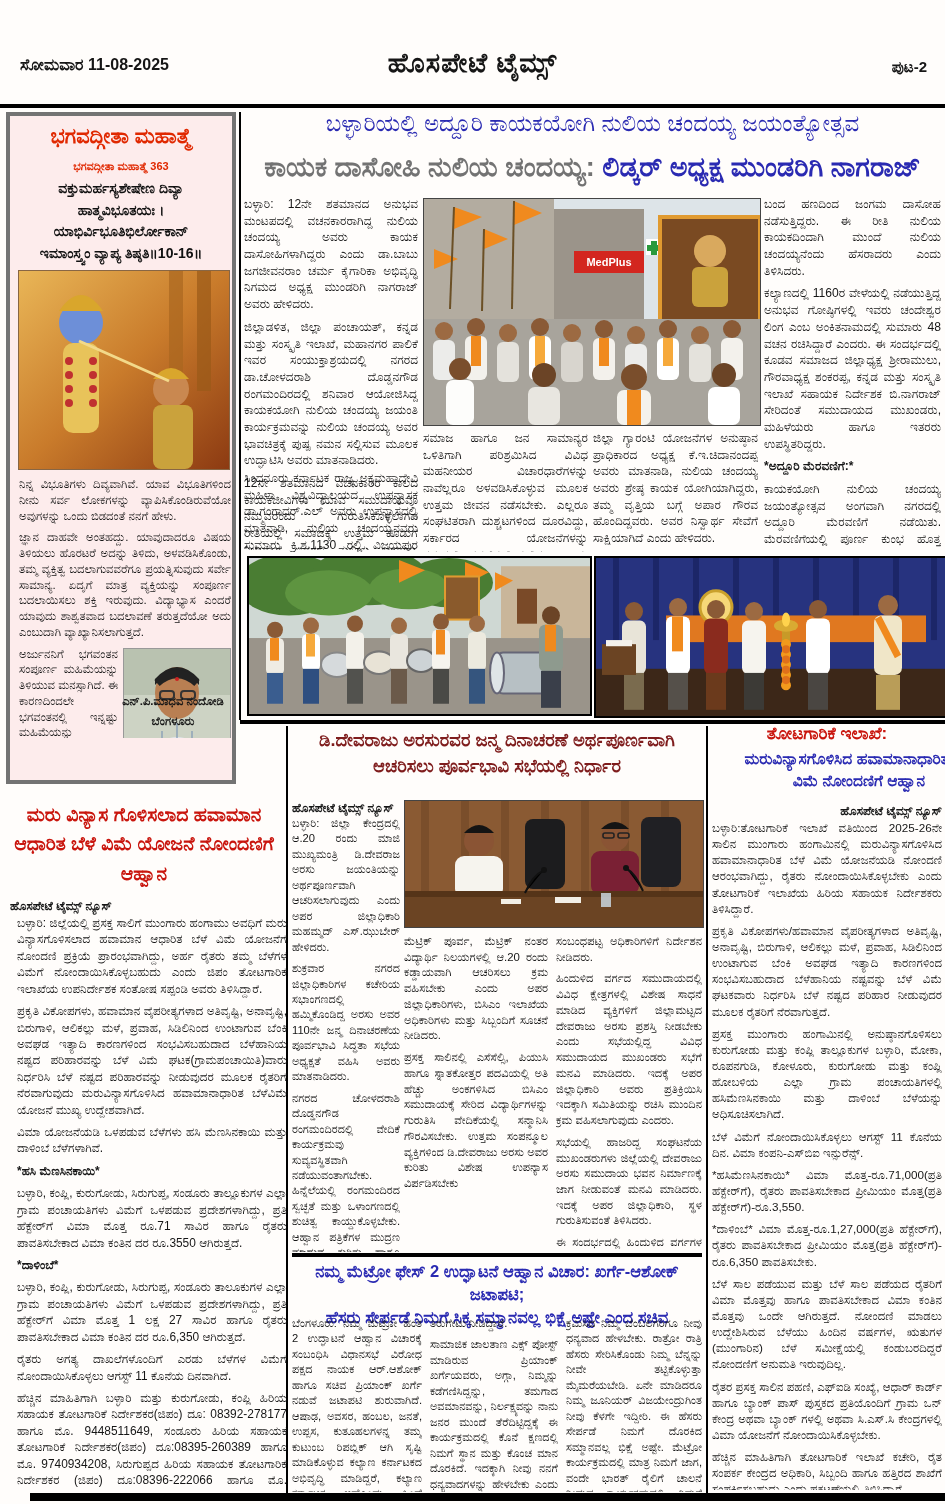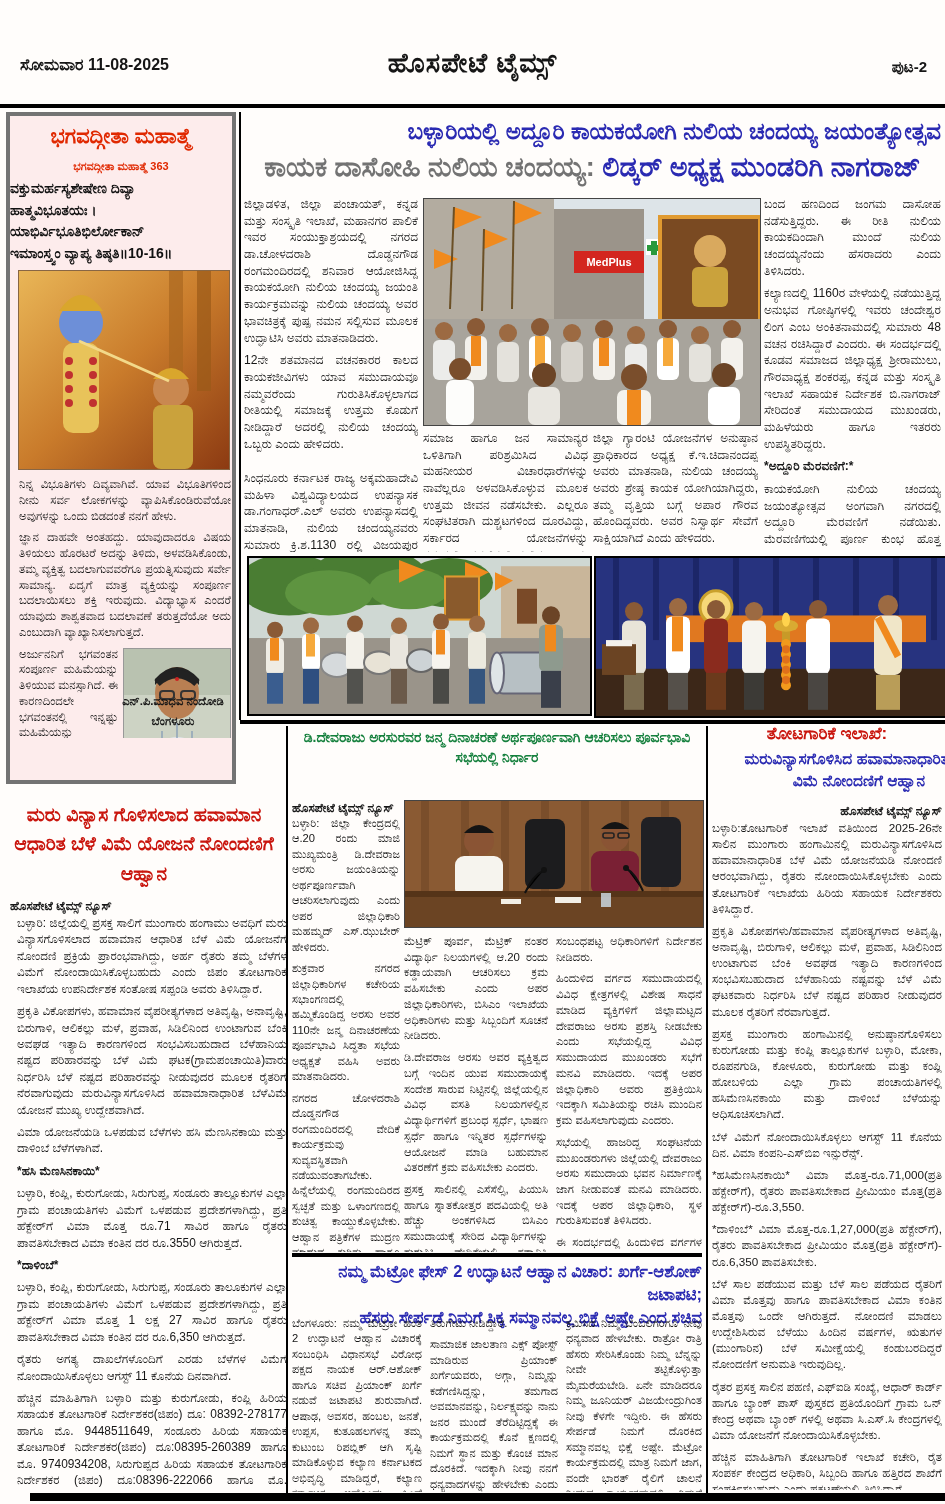--- a/index.html
+++ b/index.html
@@ -18,51 +18,51 @@
   .v1{left:239px;top:112px;width:2px;height:608px;background:#000;}
   .v2{left:286px;top:726px;width:2px;height:768px;background:#000;}
   .v3{left:706px;top:726px;width:2px;height:768px;background:#000;}
   .rule-mid{left:240px;top:720px;width:705px;height:4px;background:#000;}
   .rule-metro{left:292px;top:1253px;width:410px;height:4px;background:#000;}
   .bottom-bar{left:30px;top:1493px;width:915px;height:8px;background:#000;}
   
   .gita{left:6px;top:112px;width:230px;height:672px;background:#fdecec;border:4px solid #737373;box-sizing:border-box;}
   .gita-title{position:absolute;left:0;top:8px;width:100%;text-align:center;font-size:21px;font-weight:bold;color:#e02800;}
   .gita-issue{position:absolute;left:0;top:44px;width:100%;text-align:center;font-size:11px;font-weight:bold;color:#e02800;}
-  .shloka{position:absolute;left:0;top:62px;width:100%;text-align:left;font-size:14px;font-weight:bold;line-height:1.55;color:#111;}
+  .shloka{position:absolute;left:0;top:62px;width:100%;text-align:center;font-size:14px;font-weight:bold;line-height:1.55;color:#111;}
   .gita-img{position:absolute;left:8px;top:154px;width:210px;height:198px;border:1px solid #864;}
   .gita-body{position:absolute;left:9px;top:360px;width:212px;height:262px;font-size:11.6px;line-height:1.36;overflow:hidden;}
   .author-float{float:right;width:106px;height:110px;margin:2px 0 2px 5px;border:1px solid #999;}
   .gita-author{position:absolute;left:100px;top:576px;width:126px;text-align:center;font-weight:bold;font-size:11.5px;line-height:1.7;}
   
-  .lead-kicker{left:244px;top:118px;width:697px;text-align:right;font-size:23px;font-weight:bold;color:#2a2ab2;}
+  .lead-kicker{left:244px;top:110px;width:697px;text-align:center;font-size:23px;font-weight:normal;color:#2a2ab2;}
   .lead-head{left:244px;top:152px;width:697px;text-align:center;font-size:27px;font-weight:bold;}
   .red{color:#737373;} .blue{color:#2a2ab2;}
   .lead-c1{left:244px;top:196px;width:174px;height:354px;font-size:12.1px;}
   .lead-c2{left:423px;top:430px;width:165px;height:122px;font-size:12.1px;}
   .lead-c3{left:593px;top:430px;width:165px;height:120px;font-size:12.1px;}
   .lead-r{left:764px;top:196px;width:177px;height:356px;font-size:12.1px;}
   .subhead{font-weight:bold;}
   .photo1{left:423px;top:198px;width:336px;height:226px;border:1px solid #444;}
   .photo2{left:247px;top:556px;width:341px;height:156px;border:2px solid #000;}
   .photo3{left:594px;top:556px;width:349px;height:158px;border:2px solid #000;}
   
   .la-head{left:8px;top:800px;width:272px;text-align:center;font-size:19px;font-weight:bold;color:#c9150d;line-height:1.55;}
   .byline{font-size:12px;font-weight:bold;}
   .la-byline{left:10px;top:899px;}
   .la-body{left:17px;top:915px;width:270px;height:574px;font-size:11.9px;}
   
-  .da-head{left:292px;top:727px;width:410px;text-align:center;font-size:14px;font-weight:bold;color:#15803d;line-height:1.45;}
+  .da-head{left:292px;top:727px;width:410px;text-align:center;font-size:18px;font-weight:bold;color:#7f1d1d;line-height:1.45;}
   .da-byline{left:292px;top:801px;}
   .da-c1{left:292px;top:816px;width:108px;height:436px;font-size:11.2px;}
   .photo4{left:404px;top:800px;width:298px;height:126px;border:1px solid #444;}
   .da-c2{left:404px;top:934px;width:144px;height:318px;font-size:11.4px;}
   .da-c3{left:556px;top:934px;width:146px;height:318px;font-size:11.4px;}
   
-  .me-head{left:292px;top:1260px;width:410px;text-align:right;font-size:16.5px;font-weight:bold;color:#2a2ab2;line-height:1.4;}
+  .me-head{left:292px;top:1260px;width:410px;text-align:center;font-size:16.5px;font-weight:bold;color:#2a2ab2;line-height:1.4;}
   .me-c1{left:292px;top:1316px;width:130px;height:176px;font-size:11.2px;}
   .me-c2{left:430px;top:1316px;width:128px;height:176px;font-size:11.2px;}
   .me-c3{left:566px;top:1316px;width:136px;height:176px;font-size:11.2px;}
   
   .ra-head1{left:712px;top:724px;width:230px;text-align:center;font-size:17px;font-weight:bold;color:#c9150d;}
   .ra-head2{left:744px;top:748px;width:230px;text-align:center;font-size:15.5px;font-weight:bold;color:#2a2ab2;line-height:1.45;}
   .ra-byline{left:712px;top:804px;width:230px;text-align:right;}
   .ra-body{left:712px;top:820px;width:230px;height:670px;font-size:11.7px;}
 </style>
 </head>
@@ -150,20 +150,21 @@
       <div>ಬೆಂಗಳೂರು</div>
     </div>
   </aside>
 
   <div class="abs lead-kicker">ಬಳ್ಳಾರಿಯಲ್ಲಿ ಅದ್ದೂರಿ ಕಾಯಕಯೋಗಿ ನುಲಿಯ ಚಂದಯ್ಯ ಜಯಂತ್ಯೋತ್ಸವ</div>
   <div class="abs lead-head">
     <span class="red">ಕಾಯಕ ದಾಸೋಹಿ ನುಲಿಯ ಚಂದಯ್ಯ:</span><span class="blue"> ಲಿಡ್ಕರ್ ಅಧ್ಯಕ್ಷ ಮುಂಡರಿಗಿ ನಾಗರಾಜ್</span>
   </div>
 
   <div class="abs col lead-c1">
+    <p>ಬಳ್ಳಾರಿ: 12ನೇ ಶತಮಾನದ ಅನುಭವ ಮಂಟಪದಲ್ಲಿ ವಚನಕಾರರಾಗಿದ್ದ ನುಲಿಯ ಚಂದಯ್ಯ ಅವರು ಕಾಯಕ ದಾಸೋಹಿಗಳಾಗಿದ್ದರು ಎಂದು ಡಾ.ಬಾಬು ಜಗಜೀವನರಾಂ ಚರ್ಮ ಕೈಗಾರಿಕಾ ಅಭಿವೃದ್ಧಿ ನಿಗಮದ ಅಧ್ಯಕ್ಷ ಮುಂಡರಿಗಿ ನಾಗರಾಜ್ ಅವರು ಹೇಳಿದರು.</p>
     <p>ಜಿಲ್ಲಾಡಳಿತ, ಜಿಲ್ಲಾ ಪಂಚಾಯತ್, ಕನ್ನಡ ಮತ್ತು ಸಂಸ್ಕೃತಿ ಇಲಾಖೆ, ಮಹಾನಗರ ಪಾಲಿಕೆ ಇವರ ಸಂಯುಕ್ತಾಶ್ರಯದಲ್ಲಿ ನಗರದ ಡಾ.ಚೋಳದರಾಶಿ ದೊಡ್ಡನಗೌಡ ರಂಗಮಂದಿರದಲ್ಲಿ ಶನಿವಾರ ಆಯೋಜಿಸಿದ್ದ ಕಾಯಕಯೋಗಿ ನುಲಿಯ ಚಂದಯ್ಯ ಜಯಂತಿ ಕಾರ್ಯಕ್ರಮವನ್ನು ನುಲಿಯ ಚಂದಯ್ಯ ಅವರ ಭಾವಚಿತ್ರಕ್ಕೆ ಪುಷ್ಪ ನಮನ ಸಲ್ಲಿಸುವ ಮೂಲಕ ಉದ್ಘಾಟಿಸಿ ಅವರು ಮಾತನಾಡಿದರು.</p>
     <p>12ನೇ ಶತಮಾನದ ವಚನಕಾರರ ಕಾಲದ ಕಾಯಕಜೀವಿಗಳು ಯಾವ ಸಮುದಾಯವೂ ನಮ್ಮವರೆಂದು ಗುರುತಿಸಿಕೊಳ್ಳಲಾಗದ ರೀತಿಯಲ್ಲಿ ಸಮಾಜಕ್ಕೆ ಉತ್ತಮ ಕೊಡುಗೆ ನೀಡಿದ್ದಾರೆ ಅದರಲ್ಲಿ ನುಲಿಯ ಚಂದಯ್ಯ ಒಬ್ಬರು ಎಂದು ಹೇಳಿದರು.</p>
   </div>
 
   <svg class="abs photo1" viewBox="0 0 336 226" preserveAspectRatio="none">
     <rect width="336" height="226" fill="#dde4e8"></rect>
     <rect x="0" y="0" width="130" height="120" fill="#b3aca0"></rect>
     <rect x="130" y="10" width="90" height="110" fill="#9b948a"></rect>
     <rect x="150" y="52" width="70" height="22" fill="#d3261f"></rect>
     <text x="185" y="67" font-size="11" font-weight="bold" fill="#ffffff" text-anchor="middle">MedPlus</text>
@@ -404,21 +405,20 @@
       </g>
     <circle cx="139" cy="69" r="3" fill="#111"></circle>
       <circle cx="221" cy="67" r="3" fill="#111"></circle>
     <rect x="150" y="96" width="26" height="6" fill="#f2efe6"></rect>
       <rect x="96" y="98" width="20" height="5" fill="#f2efe6"></rect>
     <rect x="196" y="92" width="10" height="14" fill="#cfe0ea" opacity="0.8"></rect>
   </svg>
 
   <div class="abs col da-c2">
     <p>ಮೆಟ್ರಿಕ್ ಪೂರ್ವ, ಮೆಟ್ರಿಕ್ ನಂತರ ವಿದ್ಯಾರ್ಥಿ ನಿಲಯಗಳಲ್ಲಿ ಆ.20 ರಂದು ಕಡ್ಡಾಯವಾಗಿ ಆಚರಿಸಲು ಕ್ರಮ ವಹಿಸಬೇಕು ಎಂದು ಅಪರ ಜಿಲ್ಲಾಧಿಕಾರಿಗಳು, ಬಿಸಿಎಂ ಇಲಾಖೆಯ ಅಧಿಕಾರಿಗಳು ಮತ್ತು ಸಿಬ್ಬಂದಿಗೆ ಸೂಚನೆ ನೀಡಿದರು.</p>
-    <p>ಡಿ.ದೇವರಾಜ ಅರಸು ಅವರ ವ್ಯಕ್ತಿತ್ವದ ಬಗ್ಗೆ ಇಂದಿನ ಯುವ ಸಮುದಾಯಕ್ಕೆ ಸಂದೇಶ ಸಾರುವ ನಿಟ್ಟಿನಲ್ಲಿ ಜಿಲ್ಲೆಯಲ್ಲಿನ ವಿವಿಧ ವಸತಿ ನಿಲಯಗಳಲ್ಲಿನ ವಿದ್ಯಾರ್ಥಿಗಳಿಗೆ ಪ್ರಬಂಧ ಸ್ಪರ್ಧೆ, ಭಾಷಣ ಸ್ಪರ್ಧೆ ಹಾಗೂ ಇನ್ನಿತರ ಸ್ಪರ್ಧೆಗಳನ್ನು ಆಯೋಜನೆ ಮಾಡಿ ಬಹುಮಾನ ವಿತರಣೆಗೆ ಕ್ರಮ ವಹಿಸಬೇಕು ಎಂದರು.</p>
     <p>ಪ್ರಸಕ್ತ ಸಾಲಿನಲ್ಲಿ ಎಸೆಸೆಲ್ಸಿ, ಪಿಯುಸಿ ಹಾಗೂ ಸ್ನಾತಕೋತ್ತರ ಪದವಿಯಲ್ಲಿ ಅತಿ ಹೆಚ್ಚು ಅಂಕಗಳಿಸಿದ ಬಿಸಿಎಂ ಸಮುದಾಯಕ್ಕೆ ಸೇರಿದ ವಿದ್ಯಾರ್ಥಿಗಳನ್ನು ಗುರುತಿಸಿ ವೇದಿಕೆಯಲ್ಲಿ ಸನ್ಮಾನಿಸಿ ಗೌರವಿಸಬೇಕು. ಉತ್ತಮ ಸಂಪನ್ಮೂಲ ವ್ಯಕ್ತಿಗಳಿಂದ ಡಿ.ದೇವರಾಜು ಅರಸು ಅವರ ಕುರಿತು ವಿಶೇಷ ಉಪನ್ಯಾಸ ವಿರ್ಪಡಿಸಬೇಕು</p>
   </div>
   <div class="abs col da-c3">
     <p>ಸಂಬಂಧಪಟ್ಟ ಅಧಿಕಾರಿಗಳಿಗೆ ನಿರ್ದೇಶನ ನೀಡಿದರು.</p>
     <p>ಹಿಂದುಳಿದ ವರ್ಗದ ಸಮುದಾಯದಲ್ಲಿ ವಿವಿಧ ಕ್ಷೇತ್ರಗಳಲ್ಲಿ ವಿಶೇಷ ಸಾಧನೆ ಮಾಡಿದ ವ್ಯಕ್ತಿಗಳಿಗೆ ಜಿಲ್ಲಾಮಟ್ಟದ ದೇವರಾಜು ಅರಸು ಪ್ರಶಸ್ತಿ ನೀಡಬೇಕು ಎಂದು ಸಭೆಯಲ್ಲಿದ್ದ ವಿವಿಧ ಸಮುದಾಯದ ಮುಖಂಡರು ಸಭೆಗೆ ಮನವಿ ಮಾಡಿದರು. ಇದಕ್ಕೆ ಅಪರ ಜಿಲ್ಲಾಧಿಕಾರಿ ಅವರು ಪ್ರತಿಕ್ರಿಯಿಸಿ ಇದಕ್ಕಾಗಿ ಸಮಿತಿಯನ್ನು ರಚಿಸಿ ಮುಂದಿನ ಕ್ರಮ ವಹಿಸಲಾಗುವುದು ಎಂದರು.</p>
     <p>ಸಭೆಯಲ್ಲಿ ಹಾಜರಿದ್ದ ಸಂಘಟನೆಯ ಮುಖಂಡರುಗಳು ಜಿಲ್ಲೆಯಲ್ಲಿ ದೇವರಾಜು ಅರಸು ಸಮುದಾಯ ಭವನ ನಿರ್ಮಾಣಕ್ಕೆ ಜಾಗ ನೀಡುವಂತೆ ಮನವಿ ಮಾಡಿದರು. ಇದಕ್ಕೆ ಅಪರ ಜಿಲ್ಲಾಧಿಕಾರಿ, ಸ್ಥಳ ಗುರುತಿಸುವಂತೆ ತಿಳಿಸಿದರು.</p>
     <p>ಈ ಸಂದರ್ಭದಲ್ಲಿ ಹಿಂದುಳಿದ ವರ್ಗಗಳ ಕಲ್ಯಾಣ ಇಲಾಖೆಯ ಜಿಲ್ಲಾ ಅಧಿಕಾರಿ ಜಲಾಲಪ್ಪ, ಜಿಲ್ಲಾ ಮಟ್ಟದ ವಿವಿಧ ಇಲಾಖೆಗಳ ಅಧಿಕಾರಿಗಳು ಸೇರಿದಂತೆ ಜಿಲ್ಲೆಯ ವಿವಿಧ ಸಂಘ-ಸಂಸ್ಥೆಗಳ ಮುಖಂಡರು, ಪದಾಧಿಕಾರಿಗಳು ಹಾಗೂ ಇತರರು ಉಪಸ್ಥಿತರಿದ್ದರು.</p>
   </div>
 
   <div class="abs me-head">

